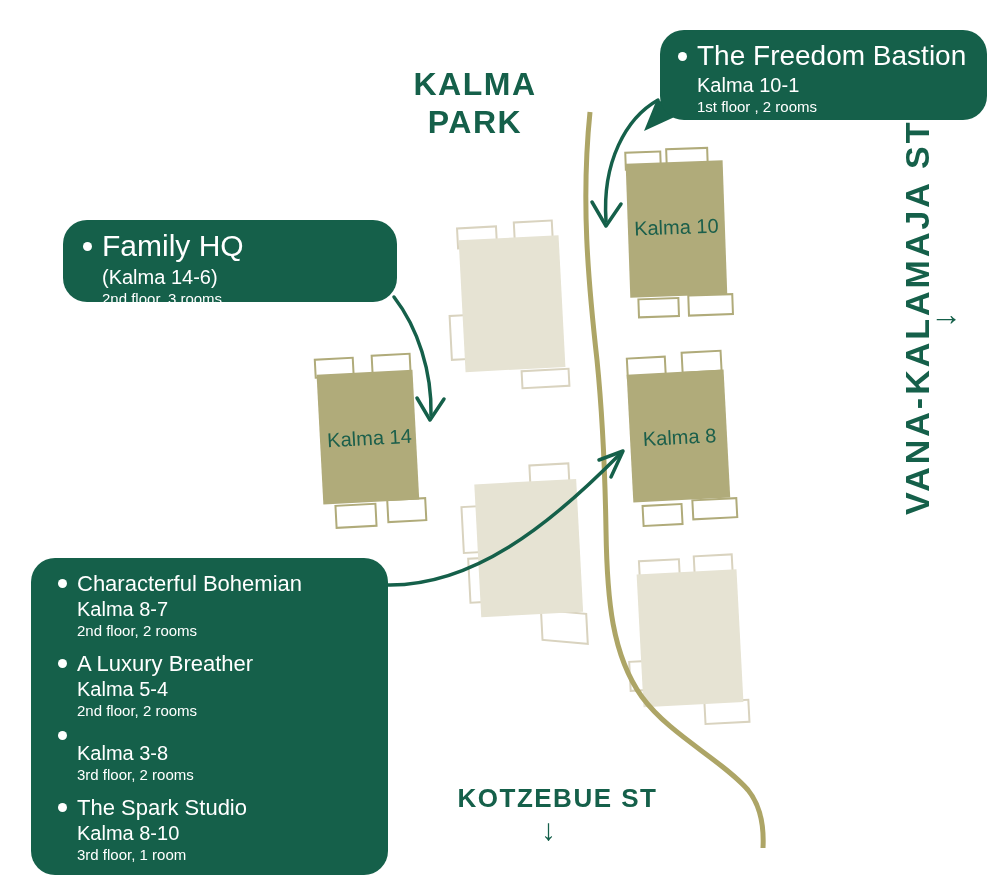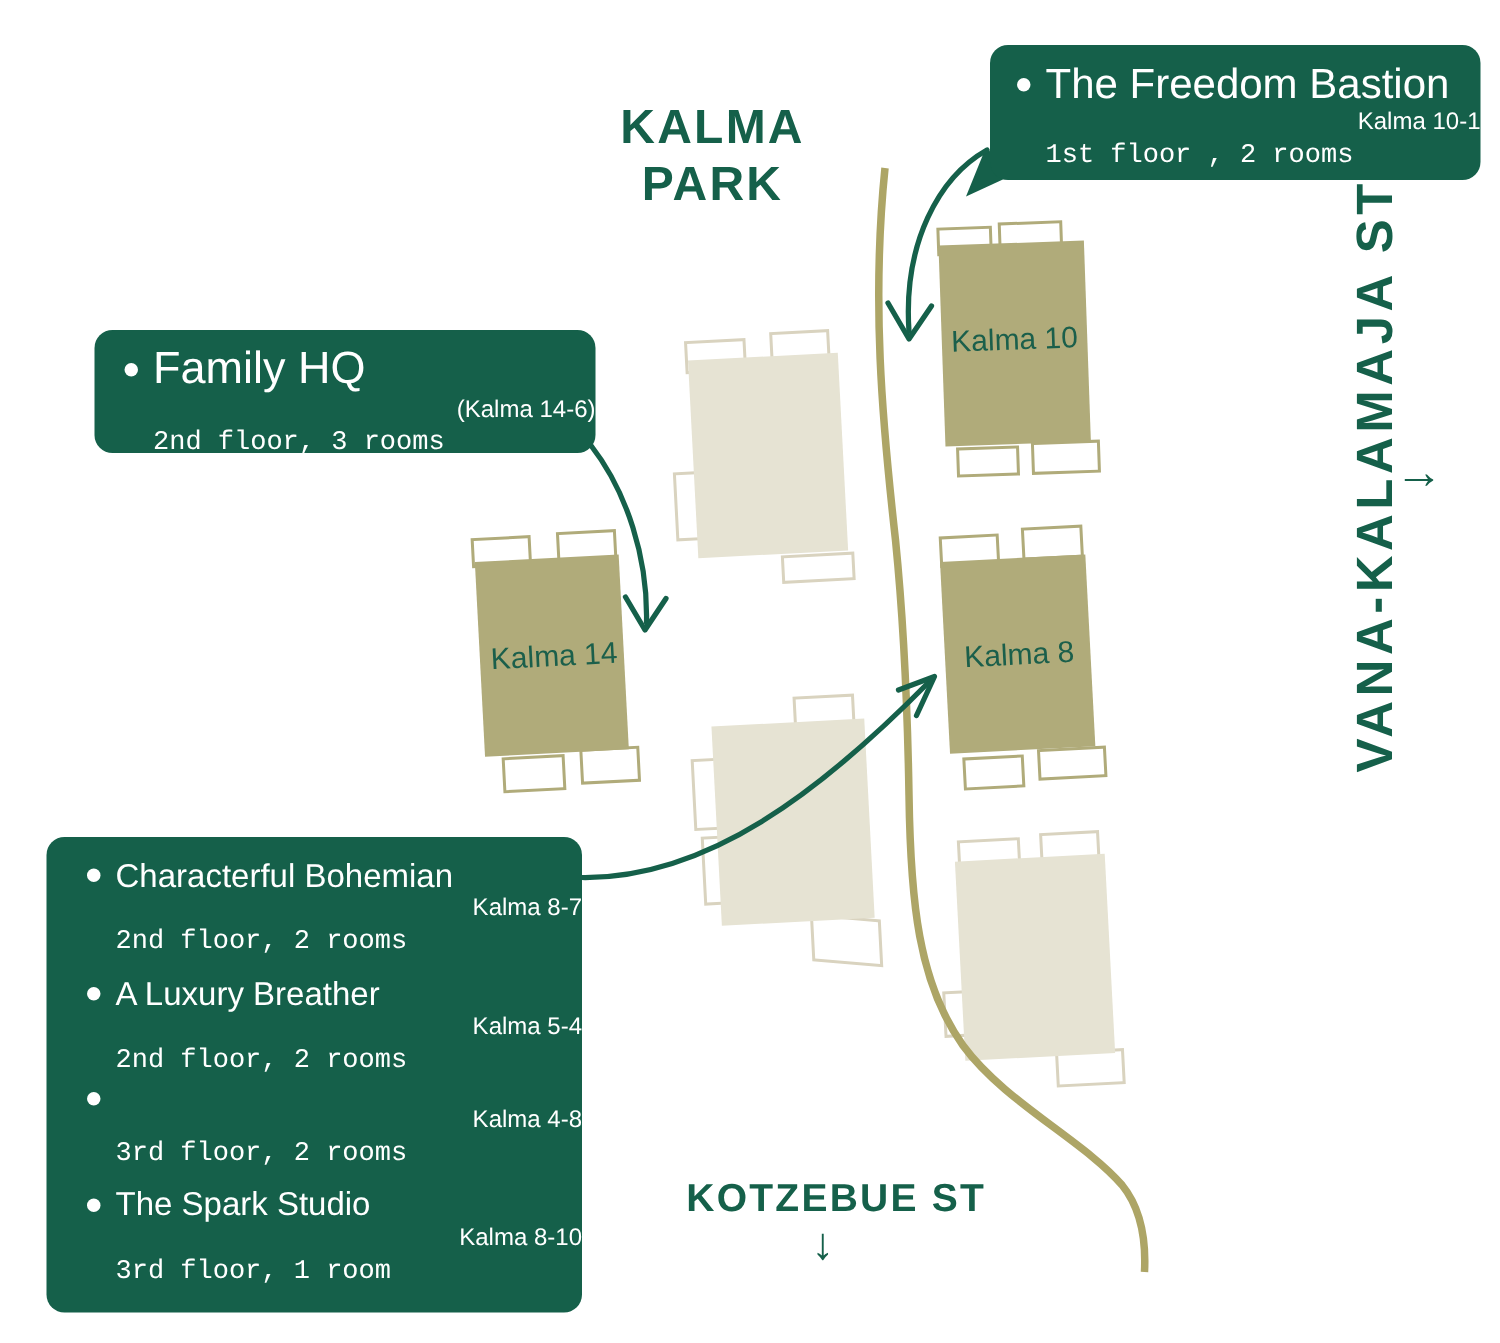--- a/index.html
+++ b/index.html
@@ -29,31 +29,31 @@
     left:727px;top:305px;width:380px;height:40px;text-align:center;
     font-size:34px;letter-spacing:3px;transform:rotate(-90deg);
   }
   #street-right-arrow{left:930px;top:296px;font-size:32px;font-weight:normal;}
   #street-bottom{left:440px;top:783px;width:235px;text-align:center;font-size:26px;}
   #street-bottom-arrow{left:541px;top:812px;font-size:30px;font-weight:normal;}
   
   #lines{position:absolute;left:0;top:0;pointer-events:none;}
   
   .callout{
-    position:absolute;background:#15604a;color:#fff;border-radius:12px;
+    position:absolute;background:#15604a;color:#fff;border-radius:24px;
     box-sizing:border-box;
   }
   .callout .t-row{display:flex;align-items:center;}
   .bullet{
     display:inline-block;width:9px;height:9px;border-radius:50%;
     background:#fff;margin-right:10px;flex:0 0 auto;
   }
   .c-title{font-size:28px;line-height:1.15;white-space:nowrap;}
-  .c-addr{font-size:16px;line-height:1.3;margin-left:19px;white-space:nowrap;text-align:right;}
-  .c-det{font-size:18px;line-height:1.25;margin-left:19px;white-space:nowrap;font-family:Liberation Mono, monospace;}
+  .c-addr{font-size:20px;line-height:1.3;margin-left:19px;white-space:nowrap;}
+  .c-det{font-size:15px;line-height:1.25;margin-left:19px;white-space:nowrap;}
   #callout-fb{left:660px;top:30px;width:327px;height:90px;padding:10px 0 0 18px;}
   #callout-fhq{left:63px;top:220px;width:334px;height:82px;padding:9px 0 16px 20px;}
   #callout-fhq .c-title{font-size:30px;}
   #callout-k8{left:31px;top:558px;width:357px;height:317px;padding:13px 0 0 27px;}
   #callout-k8 .c-title{font-size:22px;}
   .listing{margin-bottom:10px;}
 </style>
 </head>
 <body>
 
@@ -178,21 +178,21 @@
         <span class="c-title">A Luxury Breather</span>
       </div>
       <div class="c-addr">Kalma 5-4</div>
       <div class="c-det">2nd floor, 2 rooms</div>
     </div>
 
     <div class="listing">
       <div class="t-row">
         <span class="bullet"></span>
       </div>
-      <div class="c-addr">Kalma 4-8</div>
+      <div class="c-addr">Kalma 3-8</div>
       <div class="c-det">3rd floor, 2 rooms</div>
     </div>
 
     <div class="listing">
       <div class="t-row">
         <span class="bullet"></span>
         <span class="c-title">The Spark Studio</span>
       </div>
       <div class="c-addr">Kalma 8-10</div>
       <div class="c-det">3rd floor, 1 room</div>

